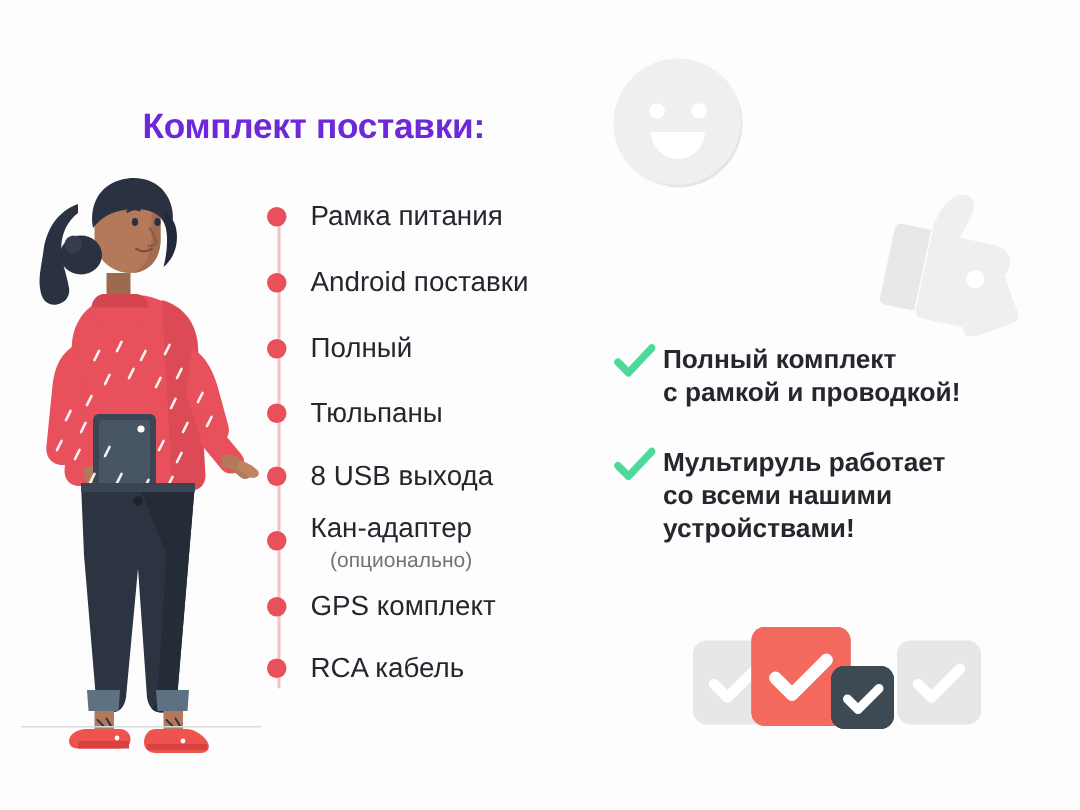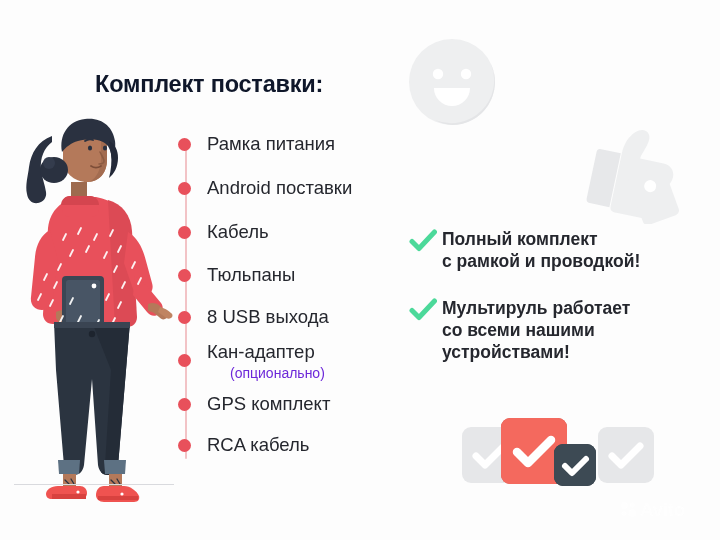--- a/index.html
+++ b/index.html
@@ -13,43 +13,43 @@
   #canvas{position:relative;width:720px;height:540px;overflow:hidden;background:#fdfdfd;}
 
   
   .deco{position:absolute;pointer-events:none;}
   #smiley{left:404px;top:34px;width:96px;height:96px;}
   #thumb{left:578px;top:112px;width:108px;height:112px;}
 
   
   #title{
     position:absolute;left:95px;top:71px;
-    font-size:23.5px;font-weight:bold;color:#0f172a;
+    font-size:23.5px;font-weight:bold;color:#6d28d9;
     letter-spacing:-0.2px;white-space:nowrap;
   }
 
   
   #list{position:absolute;left:176px;top:130px;width:300px;}
   #timeline-line{
     position:absolute;left:8.5px;top:14px;width:2px;height:315px;
     background:#f2c3c6;border-radius:1px;
   }
   .li{position:relative;height:0;}
   .dot{
     position:absolute;left:2px;width:13px;height:13px;border-radius:50%;
     background:#e8505b;
   }
   .li-label{
     position:absolute;left:31px;
     font-size:18.5px;color:#25272e;white-space:nowrap;
     transform:translateY(-50%);
   }
   .li-sub{
-    position:absolute;left:54px;
-    font-size:14px;color:#6d28d9;white-space:nowrap;
+    position:absolute;left:44px;
+    font-size:14px;color:#737373;white-space:nowrap;
     transform:translateY(-50%);
   }
 
   
   .check-block{position:absolute;display:flex;align-items:flex-start;}
   #cb1{left:409px;top:228px;}
   #cb2{left:409px;top:297px;}
   .check-ico{width:28px;height:28px;flex:0 0 28px;margin-top:-1px;}
   .cb-text{
     font-size:17.5px;font-weight:bold;color:#25272e;
@@ -224,21 +224,21 @@
       <span class="li-label" style="top:14px">Рамка питания</span>
     </div>
 
     <div class="li">
       <span class="dot" style="top:52px"></span>
       <span class="li-label" style="top:58px">Android поставки</span>
     </div>
 
     <div class="li">
       <span class="dot" style="top:96px"></span>
-      <span class="li-label" style="top:102px">Кабель</span>
+      <span class="li-label" style="top:102px">Полный</span>
     </div>
 
     <div class="li">
       <span class="dot" style="top:139px"></span>
       <span class="li-label" style="top:145px">Тюльпаны</span>
     </div>
 
     <div class="li">
       <span class="dot" style="top:181px"></span>
       <span class="li-label" style="top:187px">8 USB выхода</span>

